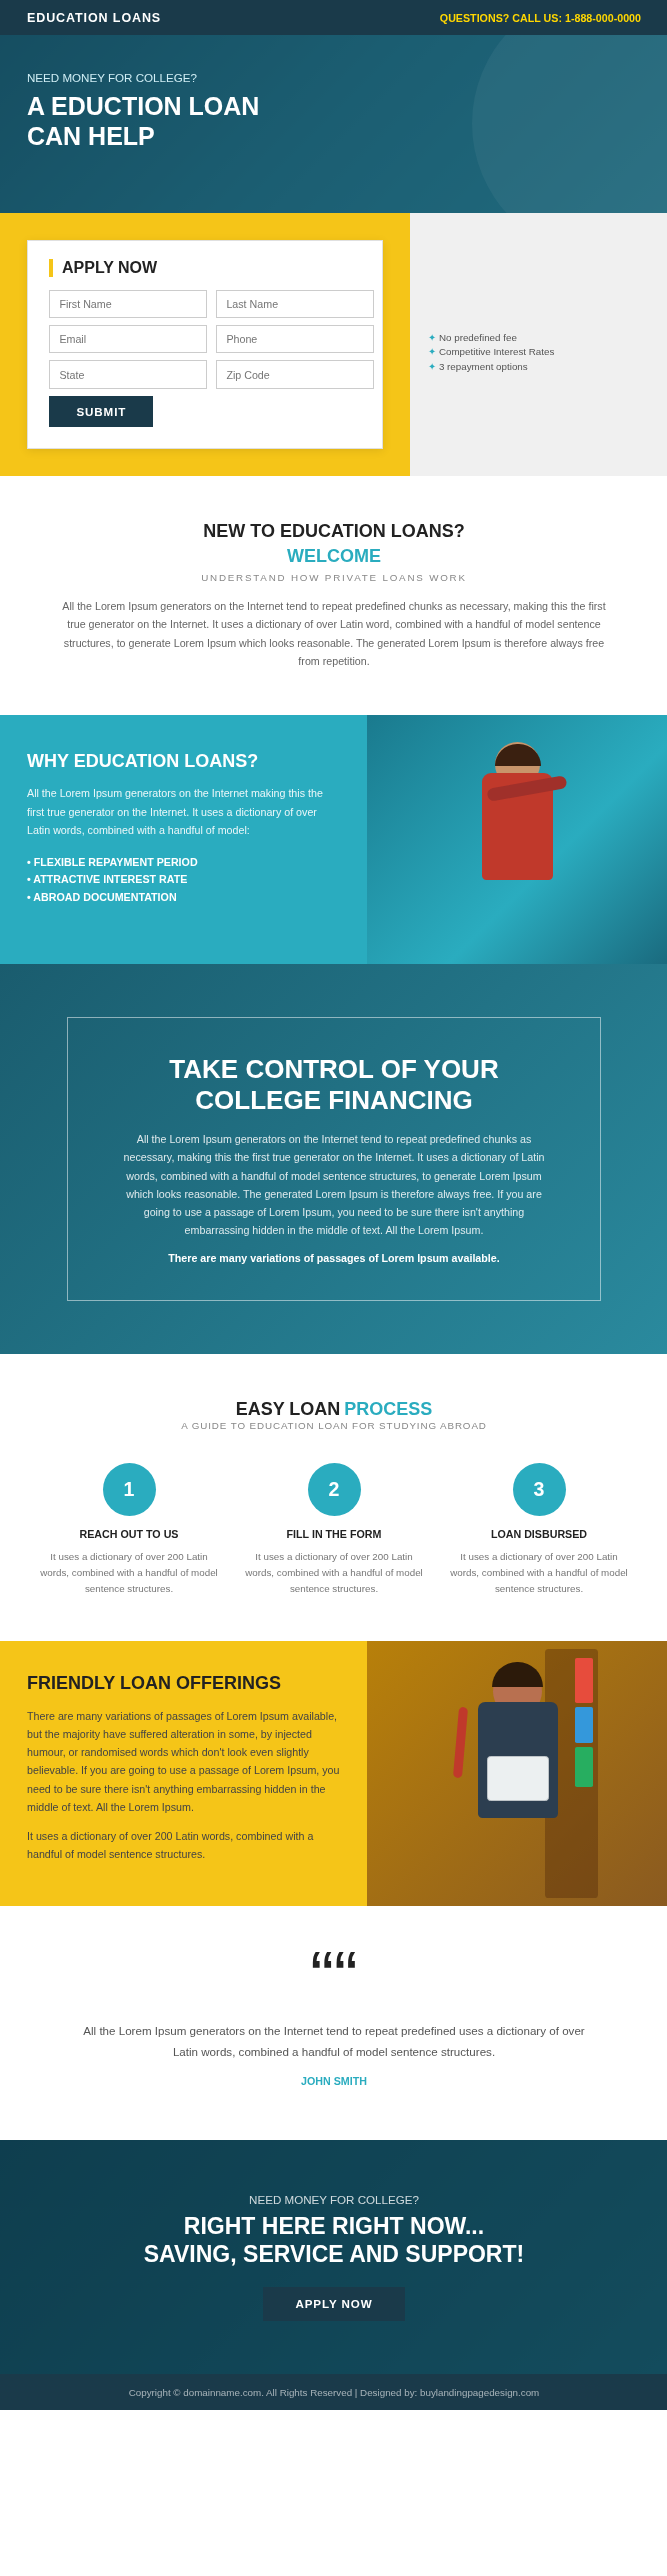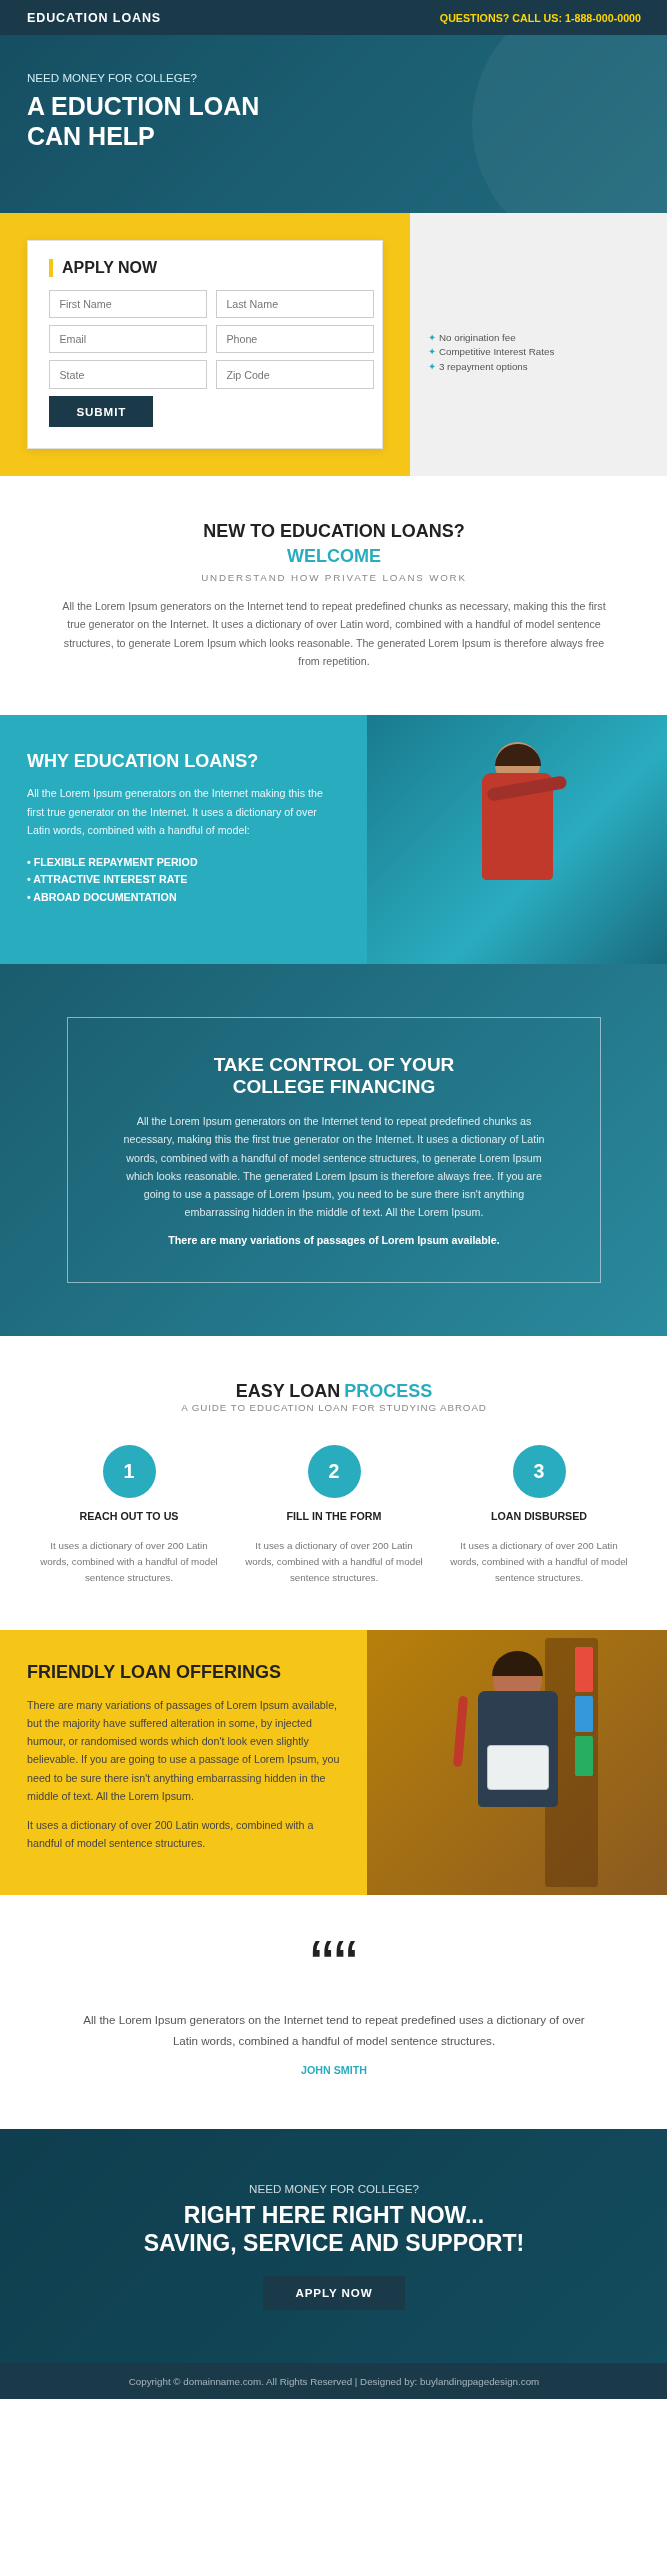--- a/index.html
+++ b/index.html
@@ -133,21 +133,21 @@
       text-align: center;
       position: relative;
     }
     .control-box {
       border: 0.9px solid rgba(255,255,255,0.5);
       padding: 36px 53px;
       color: #fff;
       max-width: 534px;
       margin: 0 auto;
     }
-    .control-title { font-size: 19px; font-weight: bold; color: #fff; margin-bottom: 14.2px; }
+    .control-title { font-size: 26px; font-weight: bold; color: #fff; margin-bottom: 14.2px; }
     .control-text { font-size: 10.7px; line-height: 1.7; color: rgba(255,255,255,0.85); margin-bottom: 12.5px; }
     .control-bold { font-weight: bold; font-size: 10.7px; color: #fff; }
 
     
     .process-section {
       background: #fff;
       padding: 45px 27px;
       text-align: center;
     }
     .process-subtitle { font-size: 9.8px; color: #888; letter-spacing: 0.9px; text-transform: uppercase; margin-bottom: 32px; }
@@ -158,21 +158,21 @@
       background: #2aacbf;
       border-radius: 50%;
       display: flex;
       align-items: center;
       justify-content: center;
       margin: 0 auto 12.5px;
       color: #fff;
       font-size: 19.6px;
       font-weight: bold;
     }
-    .step-name { font-size: 10.7px; font-weight: bold; color: #222; margin-bottom: 16px; }
+    .step-name { font-size: 10.7px; font-weight: bold; color: #222; margin-bottom: 9px; }
     .step-text { font-size: 9.8px; color: #777; line-height: 1.6; }
 
     
     .friendly-section {
       background: #f5c518;
       display: flex;
       min-height: 249px;
       overflow: hidden;
     }
     .friendly-content { flex: 0 0 55%; padding: 32px 27px; }
@@ -271,21 +271,21 @@
       </div>
       <div class="form-row">
         <input class="form-input" type="text" placeholder="State" style="">
         <input class="form-input" type="text" placeholder="Zip Code" style="">
       </div>
       <button class="submit-btn">SUBMIT</button>
     </div>
   </div>
   <div style="flex: 0 0 45%; background: #f0f0f0; display: flex; align-items: center; padding: 18px 18px;">
     <ul class="benefits-list">
-      <li>No origination fee</li>
+      <li>No predefined fee</li>
       <li>Competitive Interest Rates</li>
       <li>3 repayment options</li>
     </ul>
   </div>
 </section>
 
 <section class="welcome-section">
   <div class="section-title">
     <span>NEW TO EDUCATION LOANS?</span>
   </div>

